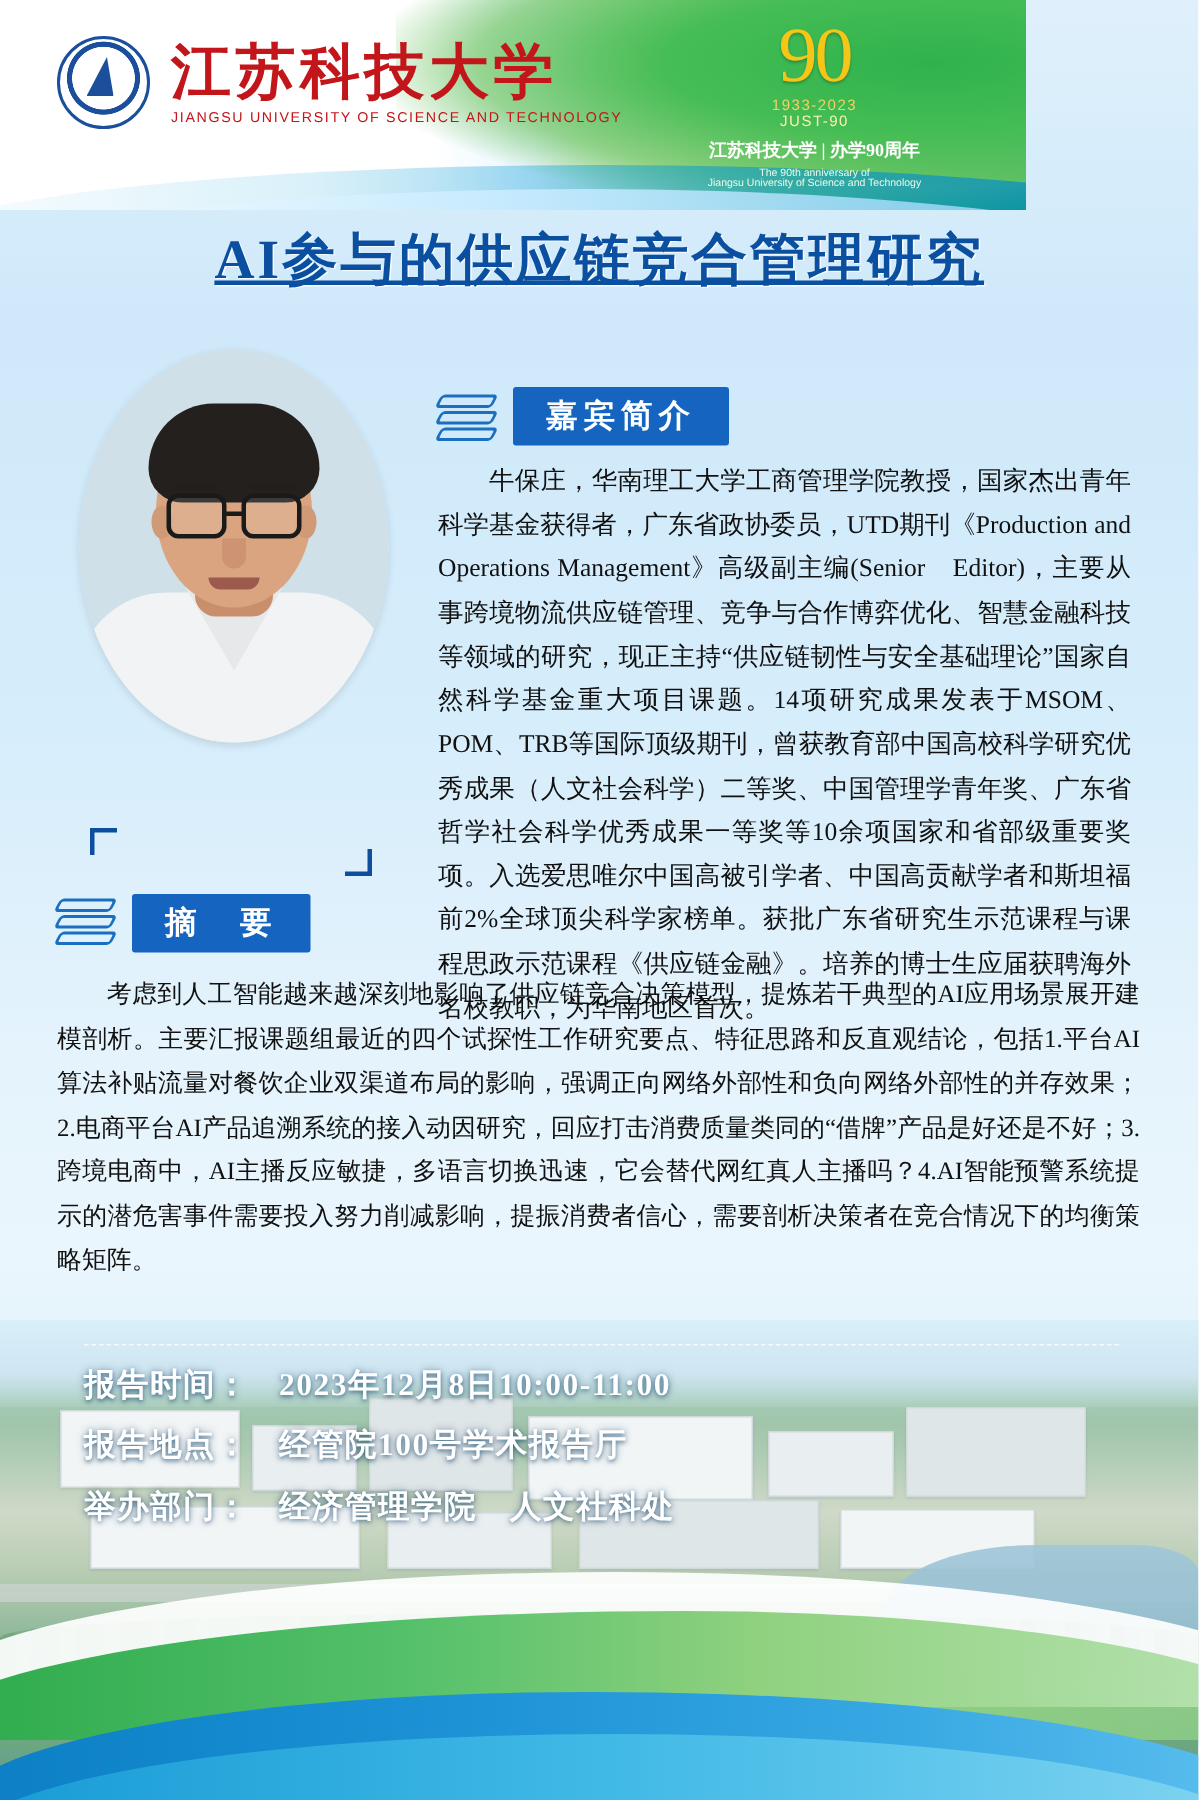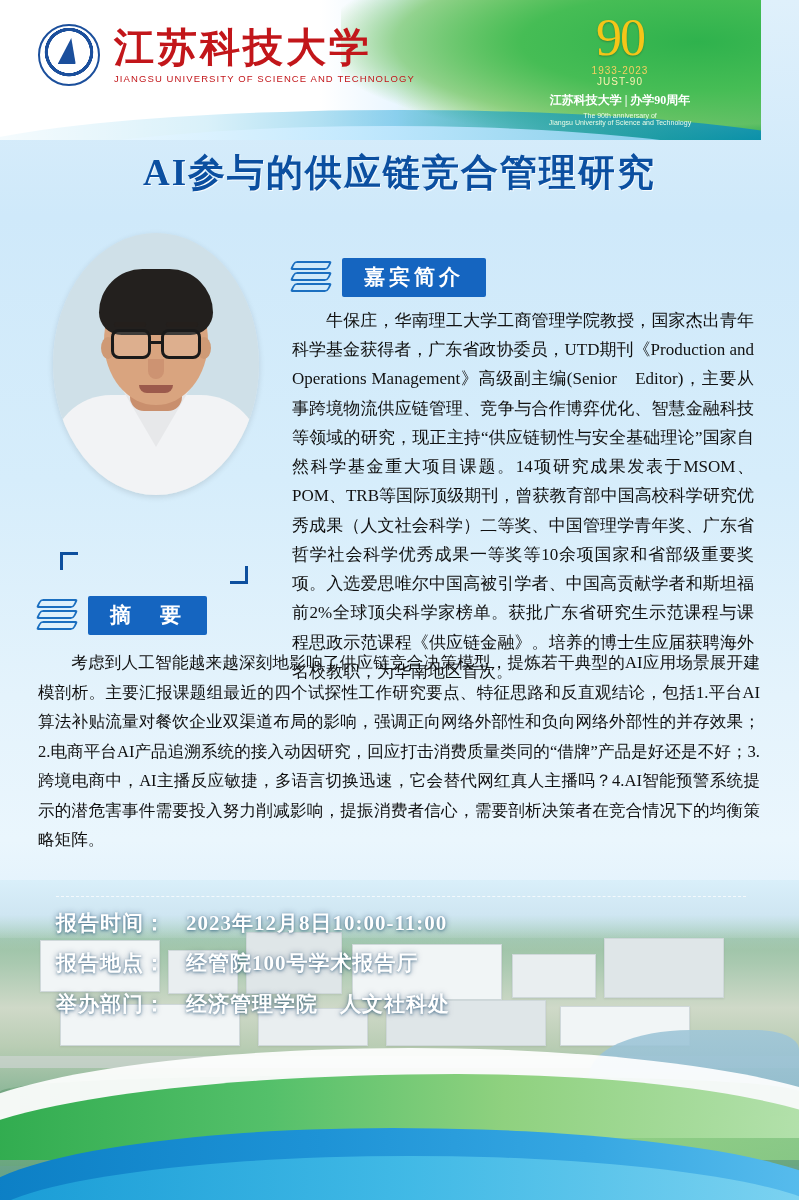--- a/index.html
+++ b/index.html
@@ -10,21 +10,21 @@
   }
   .poster {
     position: relative;
     width: 799px; height: 1200px;
     background: linear-gradient(180deg, #dff0fb 0%, #cfe9fa 18%, #d6edfb 40%, #e4f3fc 58%, #eaf6fd 70%, #dcefFb 80%, #cfe8f8 100%);
     overflow: hidden;
   }
 
   
   .header {
-    position: absolute; top: 0; left: 0; width: 761px; height: 140px;
+    position: absolute; top: 0; left: 0; width: 684px; height: 140px;
     background: linear-gradient(90deg, #ffffff 0%, #ffffff 42%, #eaf6ff 52%, #bfe3a8 66%, #7fc96b 78%, #3fb34f 88%, #17a54b 100%);
     overflow: hidden;
   }
   .header-green-blob {
     position: absolute; right: 0; top: 0; width: 420px; height: 140px;
     background: radial-gradient(ellipse at 85% 30%, #2fb24d 0%, #46bd55 35%, rgba(120,200,110,0.75) 60%, rgba(255,255,255,0) 75%);
   }
   .header-wave1 {
     position: absolute; left: 0; bottom: -8px; width: 799px; height: 60px;
     background: linear-gradient(90deg, rgba(0,160,220,0) 0%, rgba(0,160,220,0.15) 30%, rgba(0,150,210,0.55) 60%, rgba(0,130,200,0.8) 100%);
@@ -89,20 +89,21 @@
 
   
   .title {
     position: absolute; top: 148px; left: 0; width: 799px;
     text-align: center;
     font-family: "Liberation Serif", serif;
     font-size: 37px; font-weight: bold;
     color: #0b4fa0;
     letter-spacing: 2px;
     text-shadow: 1px 1px 0 rgba(255,255,255,0.8);
+    text-decoration: underline;
   }
 
   
   .photo {
     position: absolute; left: 53px; top: 233px;
     width: 206px; height: 262px;
     border-radius: 50%;
     overflow: hidden;
     background: linear-gradient(180deg, #cfe3ee 0%, #dfeaf0 100%);
     box-shadow: 0 2px 6px rgba(0,0,0,0.12);
@@ -181,21 +182,21 @@
   .badge-icon span:nth-child(3) { top: 22px; }
   .badge-pill {
     background: #1565c0;
     color: #fff;
     font-family: "Liberation Serif", serif;
     font-size: 21px; font-weight: bold;
     letter-spacing: 4px;
     padding: 5px 22px 6px 22px;
     border-radius: 2px;
   }
-  #guest-badge { left: 292px; top: 258px; }
+  #guest-badge { left: 292px; top: 258px; align-items: flex-end; }
   #abstract-badge { left: 38px; top: 596px; }
 
   
   .guest-text {
     position: absolute; left: 292px; top: 306px; width: 462px;
     font-family: "Liberation Serif", serif;
     font-size: 17px; line-height: 1.72; color: #111;
     text-align: justify; text-justify: inter-ideograph;
     text-indent: 2em;
   }

